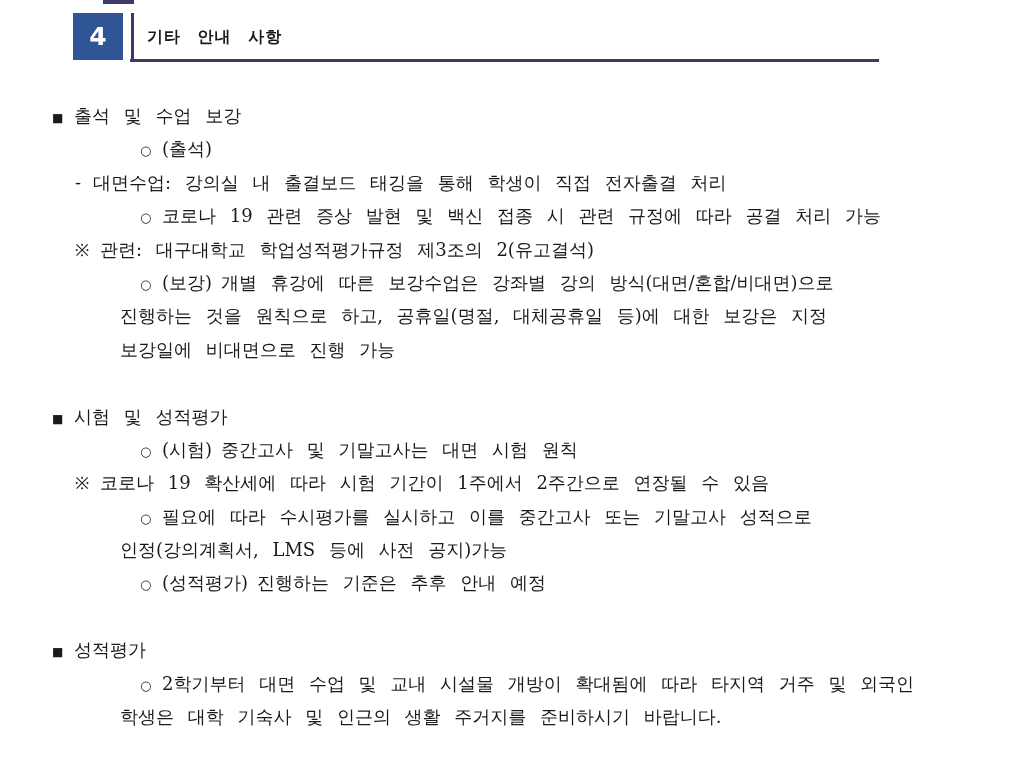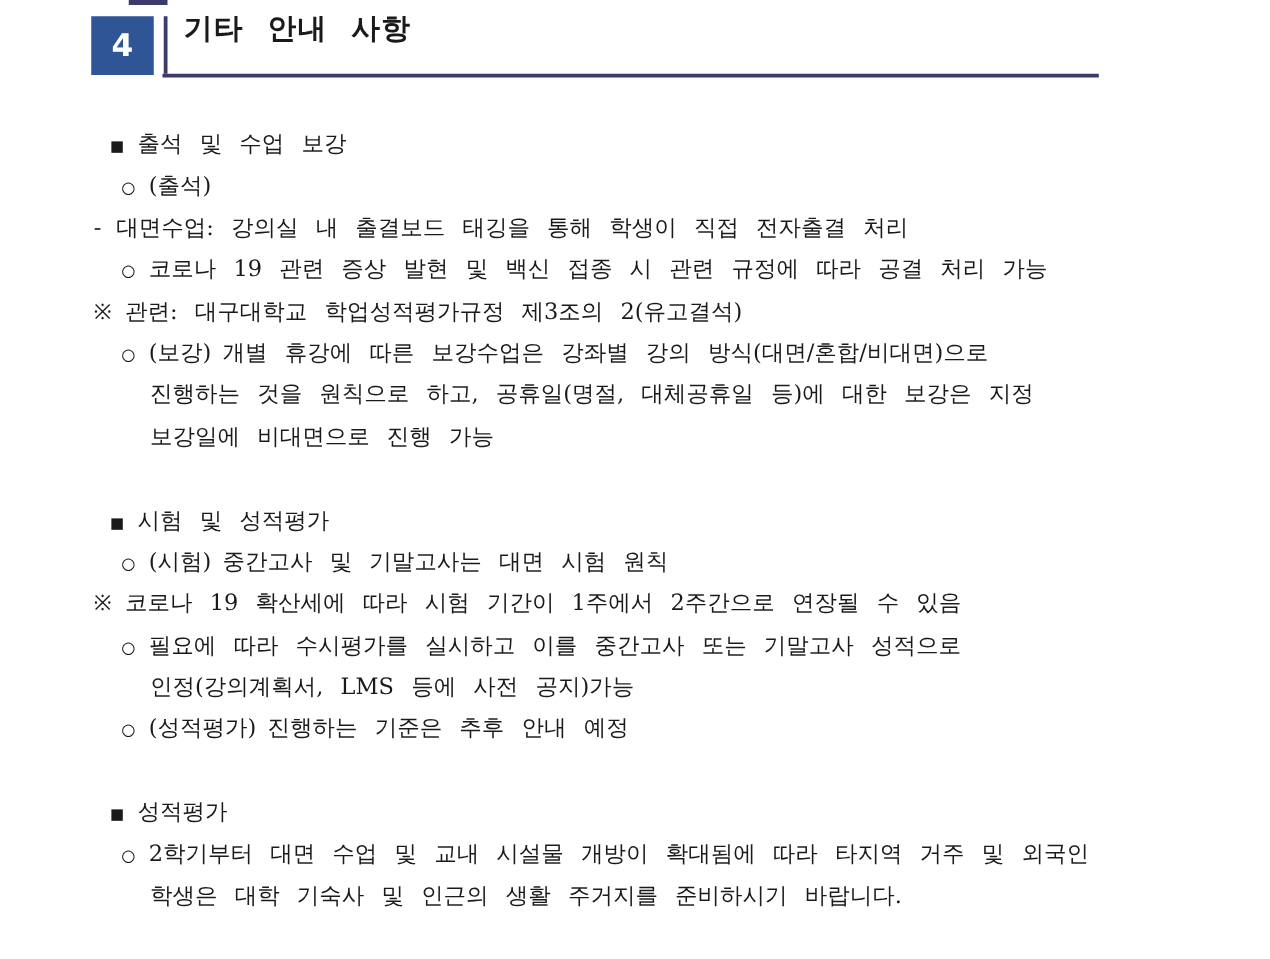--- a/index.html
+++ b/index.html
@@ -33,38 +33,38 @@
   .num-box .num {
     color: var(--number_color);
     font-family: "DejaVu Sans", "Liberation Sans", sans-serif;
     font-weight: bold; font-size: 25px; line-height: 1;
   }
   .vbar {
     position: absolute; left: 131px; top: 13px; width: 3px; height: 46px;
     background: var(--rule_navy);
   }
   .title {
-    position: absolute; left: 147px; top: 8px; height: 30px; line-height: 30px;
-    font-size: 23px; font-weight: bold; letter-spacing: 1px; word-spacing: 10px;
+    position: absolute; left: 147px; top: 22px; height: 30px; line-height: 30px;
+    font-size: 16px; font-weight: bold; letter-spacing: 1px; word-spacing: 10px;
     color: var(--text_color); white-space: nowrap;
   }
   .hrule {
     position: absolute; left: 130px; top: 59px; width: 749px; height: 3px;
     background: var(--rule_navy);
   }
 
   
   .content { position: absolute; left: 0; top: 99px; width: 1016px; }
   .line {
     height: 33.4px; line-height: 33.4px;
     font-size: 18px; white-space: nowrap; word-spacing: 8px;
   }
   .blank { height: 33.4px; }
-  .l1 { padding-left: 88px; }
-  .l2 { padding-left: 97px; }
+  .l1 { padding-left: 52px; }
+  .l2 { padding-left: 97px; margin-left: 43px; }
   .l3 { padding-left: 75px; }
   .cont { padding-left: 120px; }
   .bullet { display: inline-block; }
   .bu-sq { width: 22px; font-size: 12px; }
   .bu-ci { width: 22px; font-size: 13px; }
   .bu-da { width: 18px; font-size: 18px; }
   .bu-re { width: 25px; font-size: 17px; }
   .bold { font-weight: bold; margin-right: 9px; }
   .seg { font-weight: normal; }
 </style>

